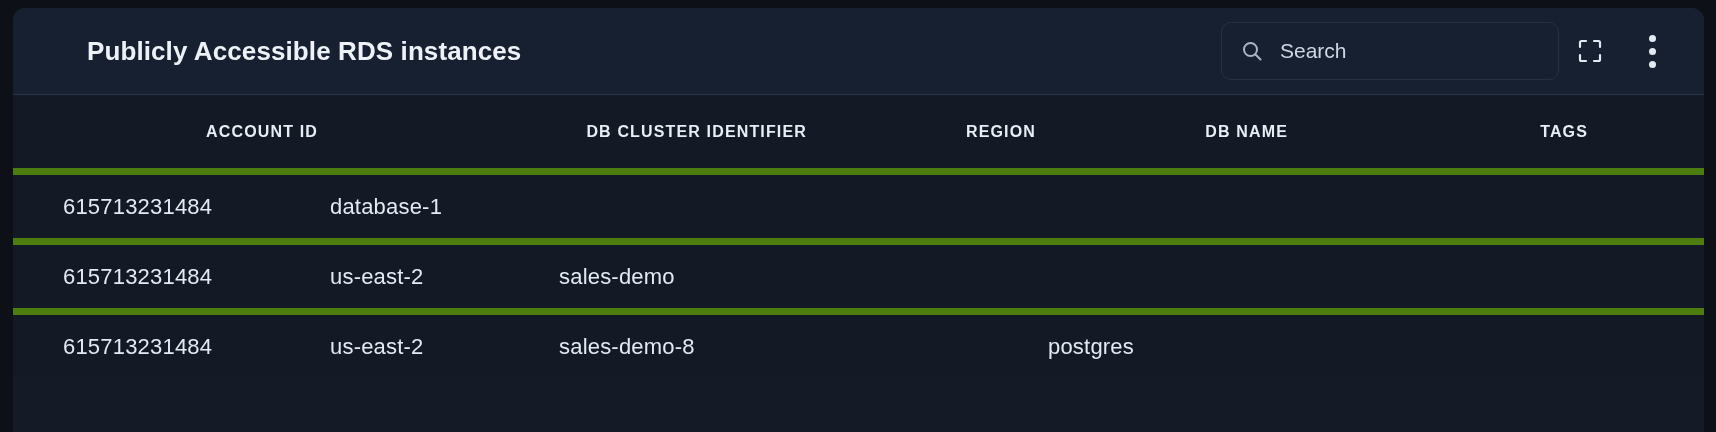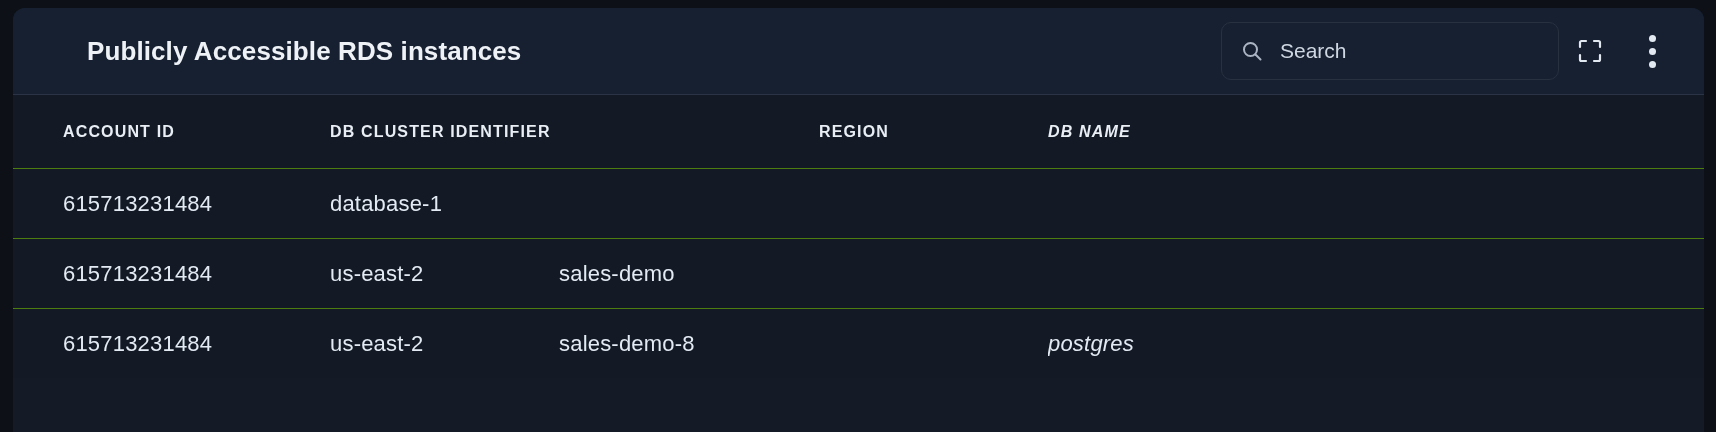--- a/index.html
+++ b/index.html
@@ -125,42 +125,43 @@
     display: flex;
     align-items: center;
     box-sizing: border-box;
   }
 
   .row-head {
     height: 73px;
   }
   .row-body {
     height: 70px;
-    border-top: 1px solid #4d7c0f;
+    border-top: 7px solid #4d7c0f;
   }
 
   .cell {
     box-sizing: border-box;
     padding-right: 12px;
     white-space: nowrap;
     overflow: hidden;
     text-overflow: ellipsis;
   }
 
   .c0 { width: 317px; padding-left: 50px; }
   .c1 { width: 229px; }
   .c2 { width: 489px; }
-  .c3 { width: 252px; font-style: italic; }
+  .c3 { width: 252px; }
   .c4 { width: 300px; }
 
   .row-head .cell {
     font-size: 16px;
     font-weight: bold;
     color: #e9eef5;
     letter-spacing: 1.15px;
+    text-align: right;
   }
 
   .row-body .cell {
     font-size: 22px;
     color: #e3eaf3;
     font-weight: normal;
     letter-spacing: 0.2px;
   }
 </style>
 </head>
@@ -205,20 +206,21 @@
     </div>
   </div>
 
   <div class="table">
 
     <div class="row row-head">
       <div class="cell c0">ACCOUNT ID</div>
       <div class="cell c2">DB CLUSTER IDENTIFIER</div>
       <div class="cell c1">REGION</div>
       <div class="cell c3">DB NAME</div>
+      <div class="cell c4">TAGS</div>
     </div>
 
     <div class="row row-body">
       <div class="cell c0">615713231484</div>
       <div class="cell c2">database-1</div>
       <div class="cell c3"></div>
       <div class="cell c4"></div>
     </div>
 
     <div class="row row-body">

